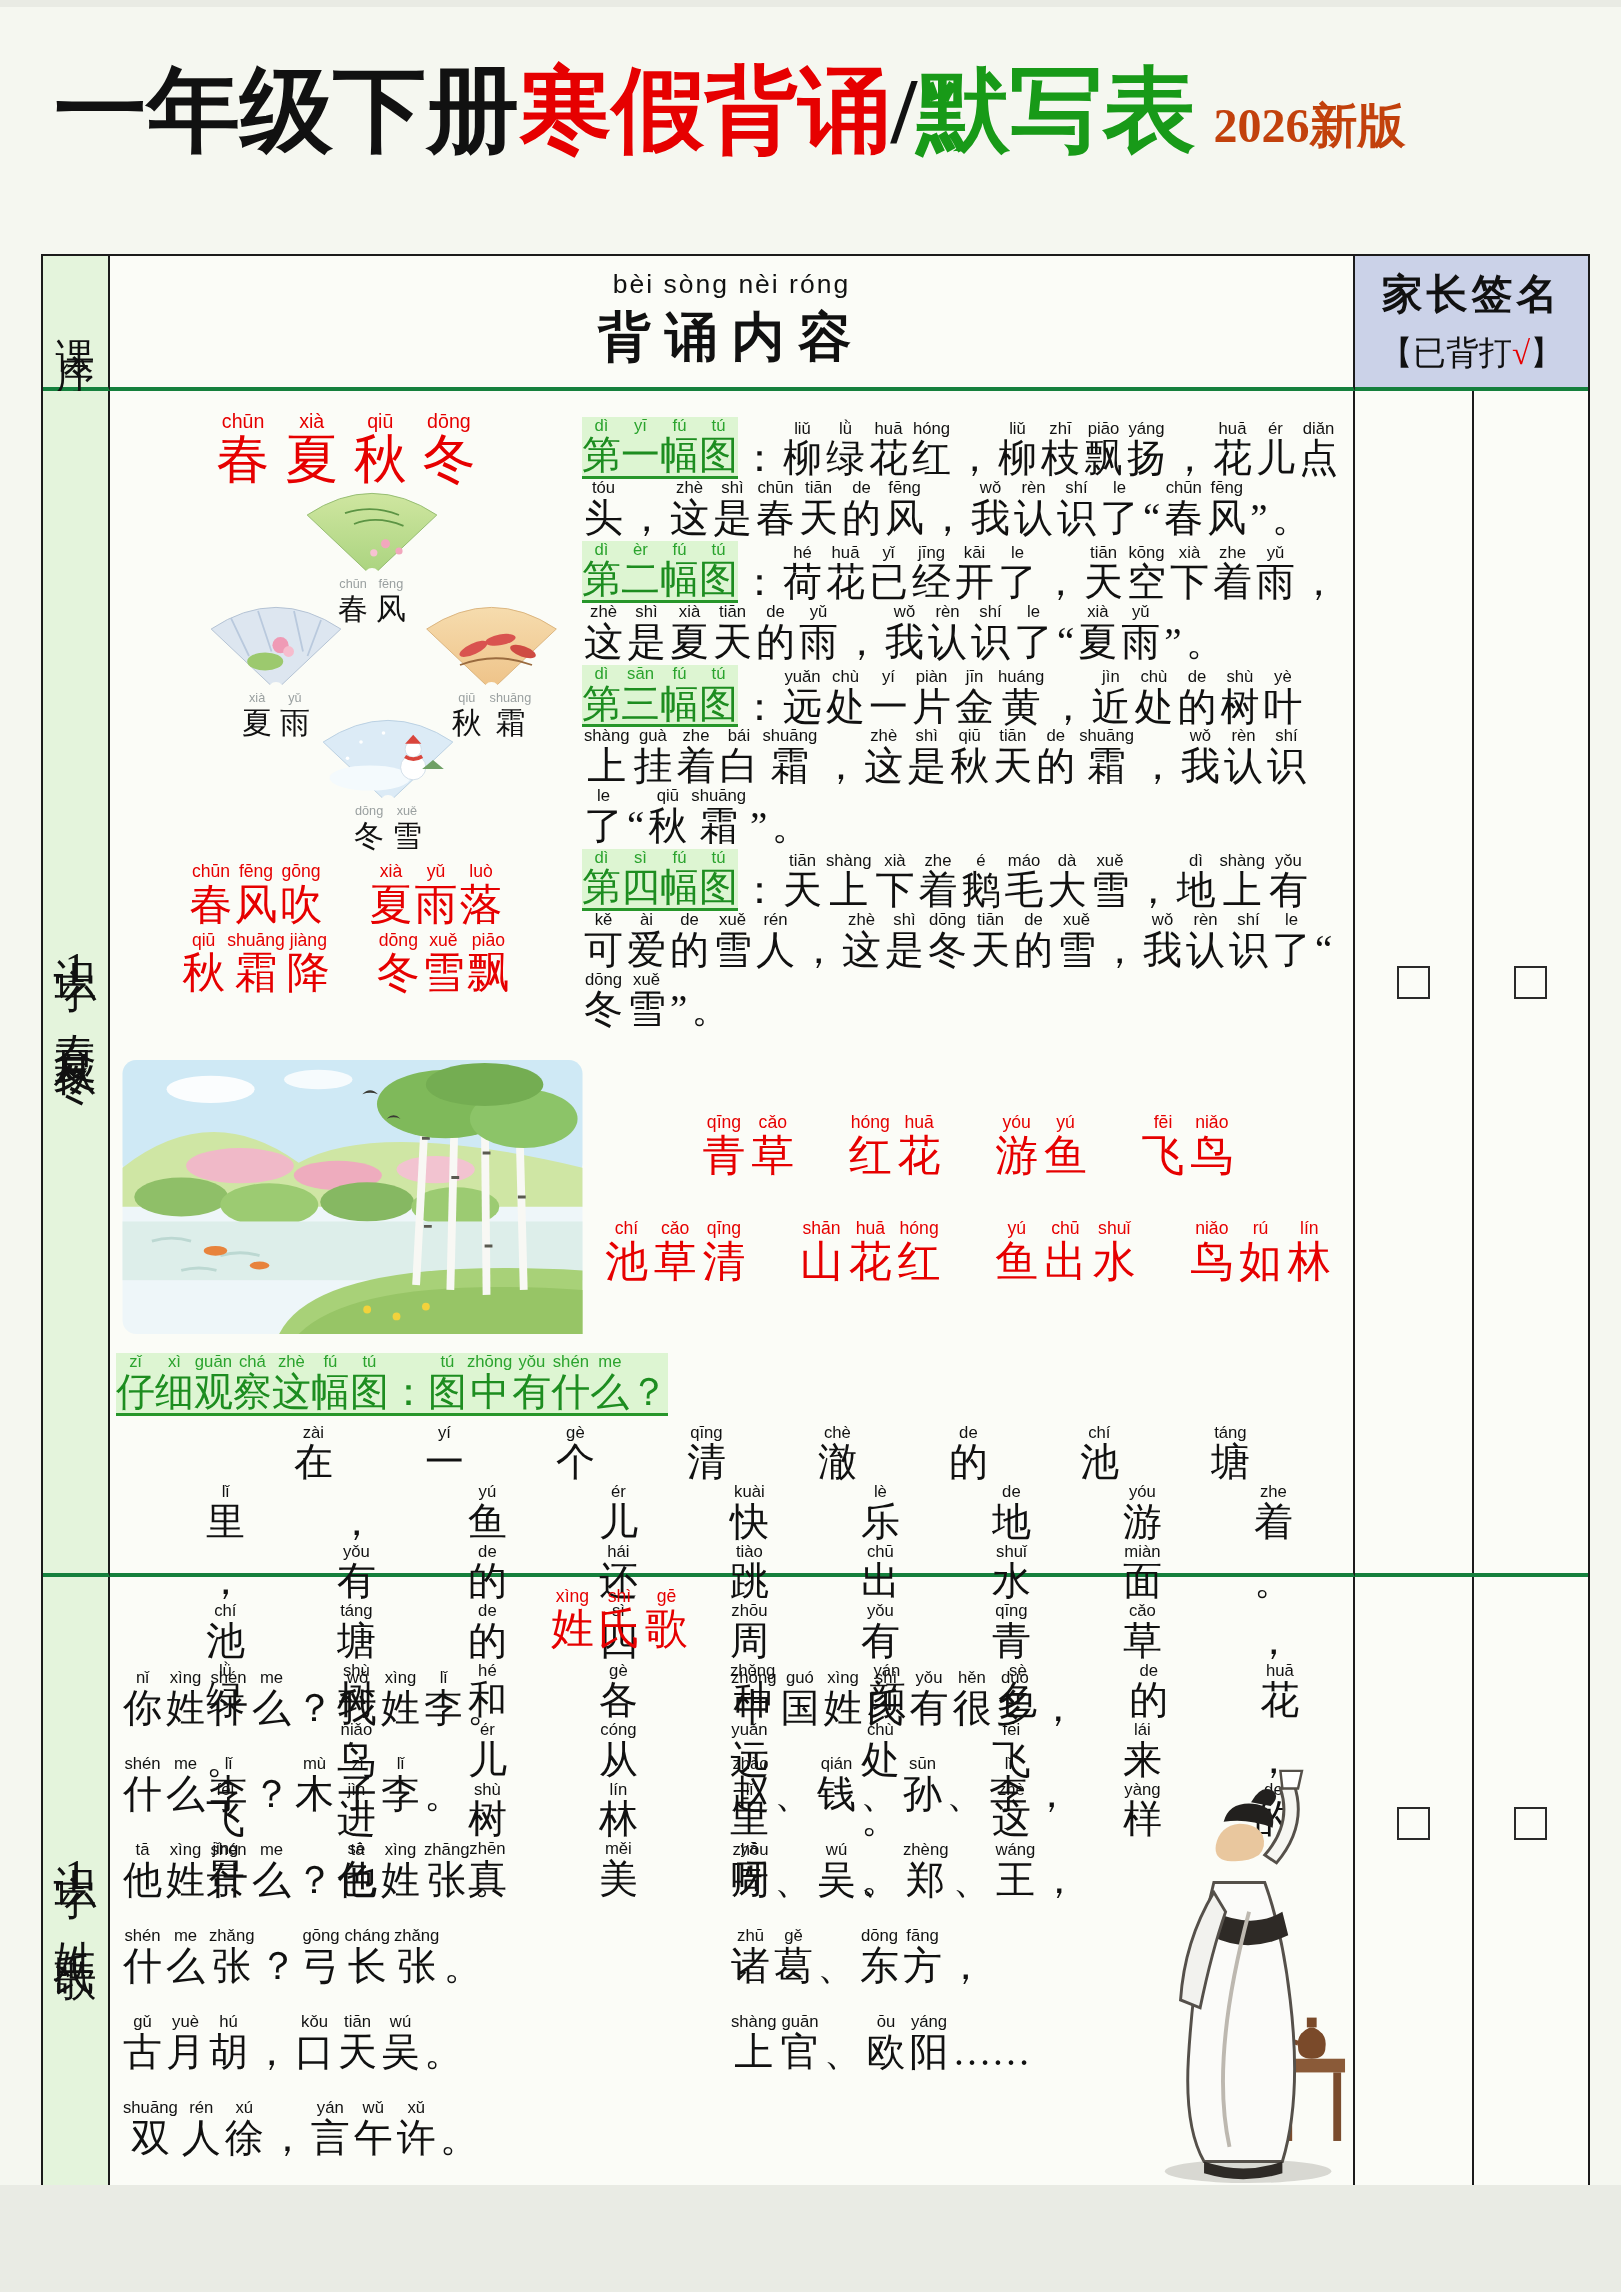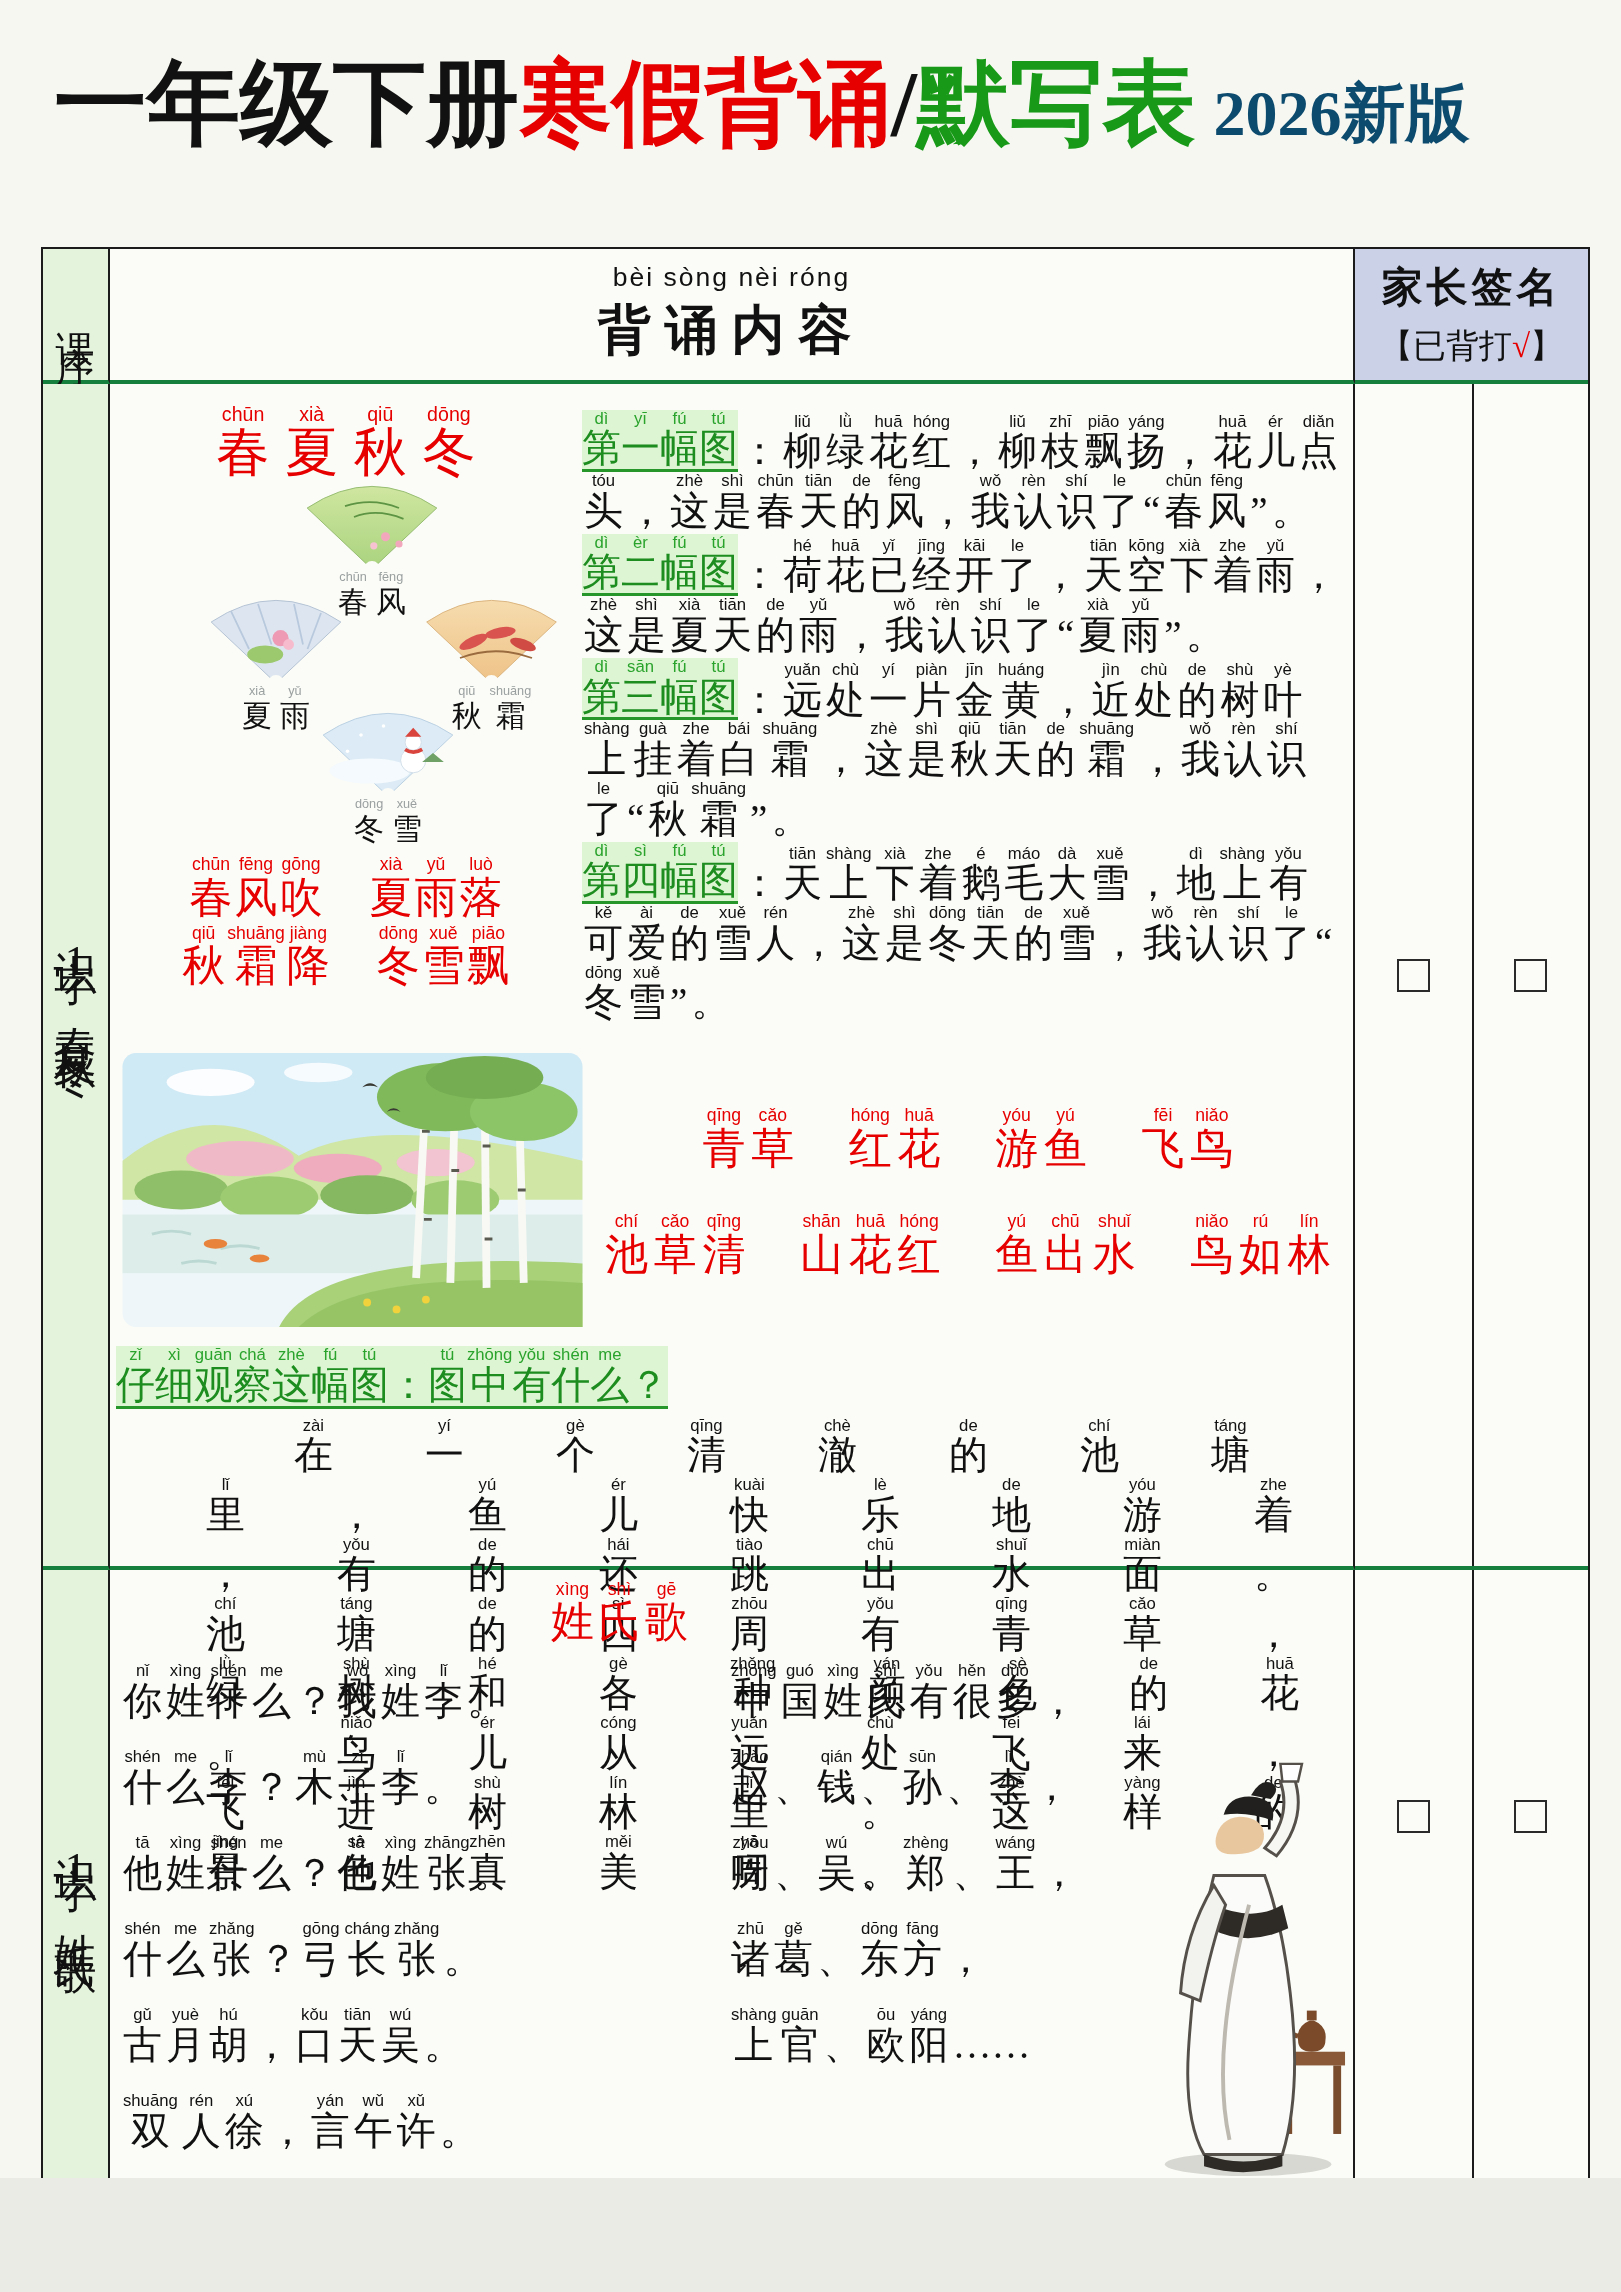--- a/index.html
+++ b/index.html
@@ -1,27 +1,27 @@
 <!DOCTYPE html>
 <html><head>
 <meta charset="utf-8">
 <style>
   html,body{margin:0;padding:0;}
   body{background:#e9ebe4;}
-  .page{position:relative;width:1621px;height:2178px;background:#f5f7f0;margin:0 auto;
+  .page{position:relative;width:1621px;height:2178px;background:#f5f7f0;margin:7px auto;
         font-family:"Liberation Serif",serif;color:#111;overflow:hidden;}
 
   
   .title{position:absolute;left:54px;top:41px;display:flex;align-items:baseline;
          font-weight:bold;white-space:nowrap;}
   .title .t-black{font-size:93px;color:#111;}
   .title .t-red{font-size:93px;color:#e60000;}
   .title .t-slash{font-size:93px;color:#111;}
   .title .t-green{font-size:93px;color:#189a18;}
-  .title .t-edition{font-size:64px;color:#0c4a6e;margin-left:17.6px;}
+  .title .t-edition{font-size:48px;color:#c2410c;margin-left:17.6px;}
 
   
   .sheet{position:absolute;left:41px;top:247px;width:1545px;
          display:grid;grid-template-columns:67px 1245px 233px;
          grid-template-rows:135px 1186px 613px;
          border:2.9px solid #1b1b1b;background:#fbfcf7;}
   .cell{border-right:2px solid #1b1b1b;border-bottom:4px solid #15803d;box-sizing:border-box;}
   .cell.last-col{border-right:none;}
   .cell.last-row{border-bottom:none;}
   .greenbg{background:#e4f4dc;}

